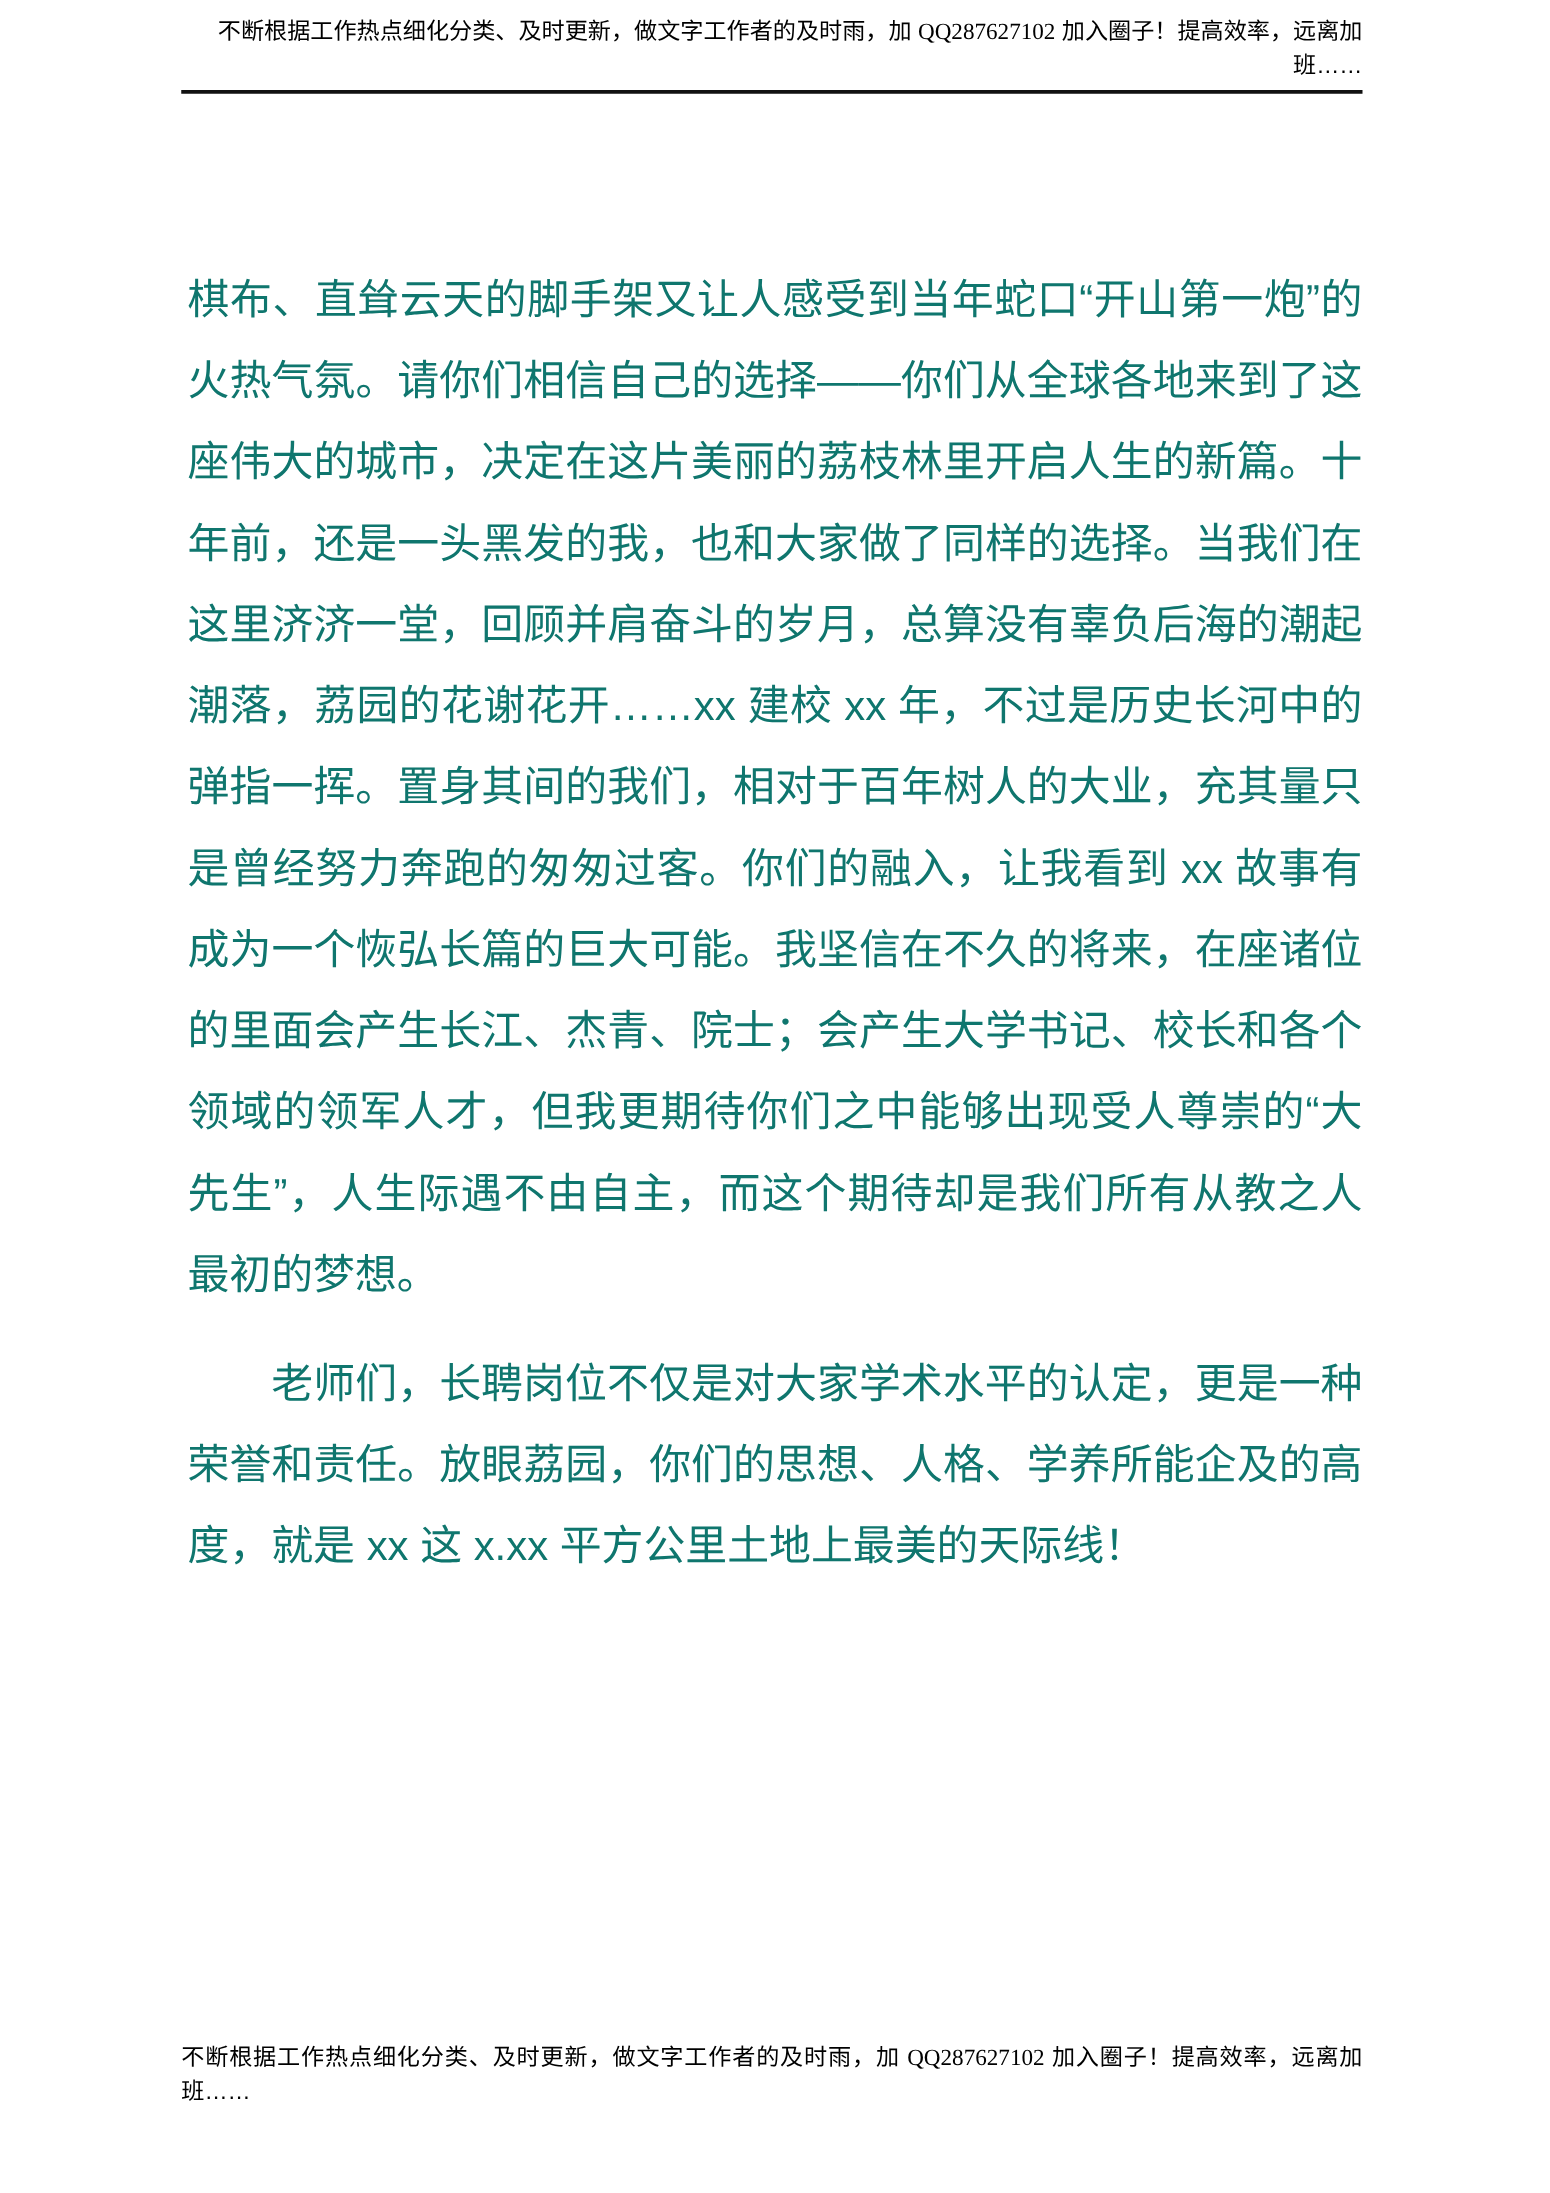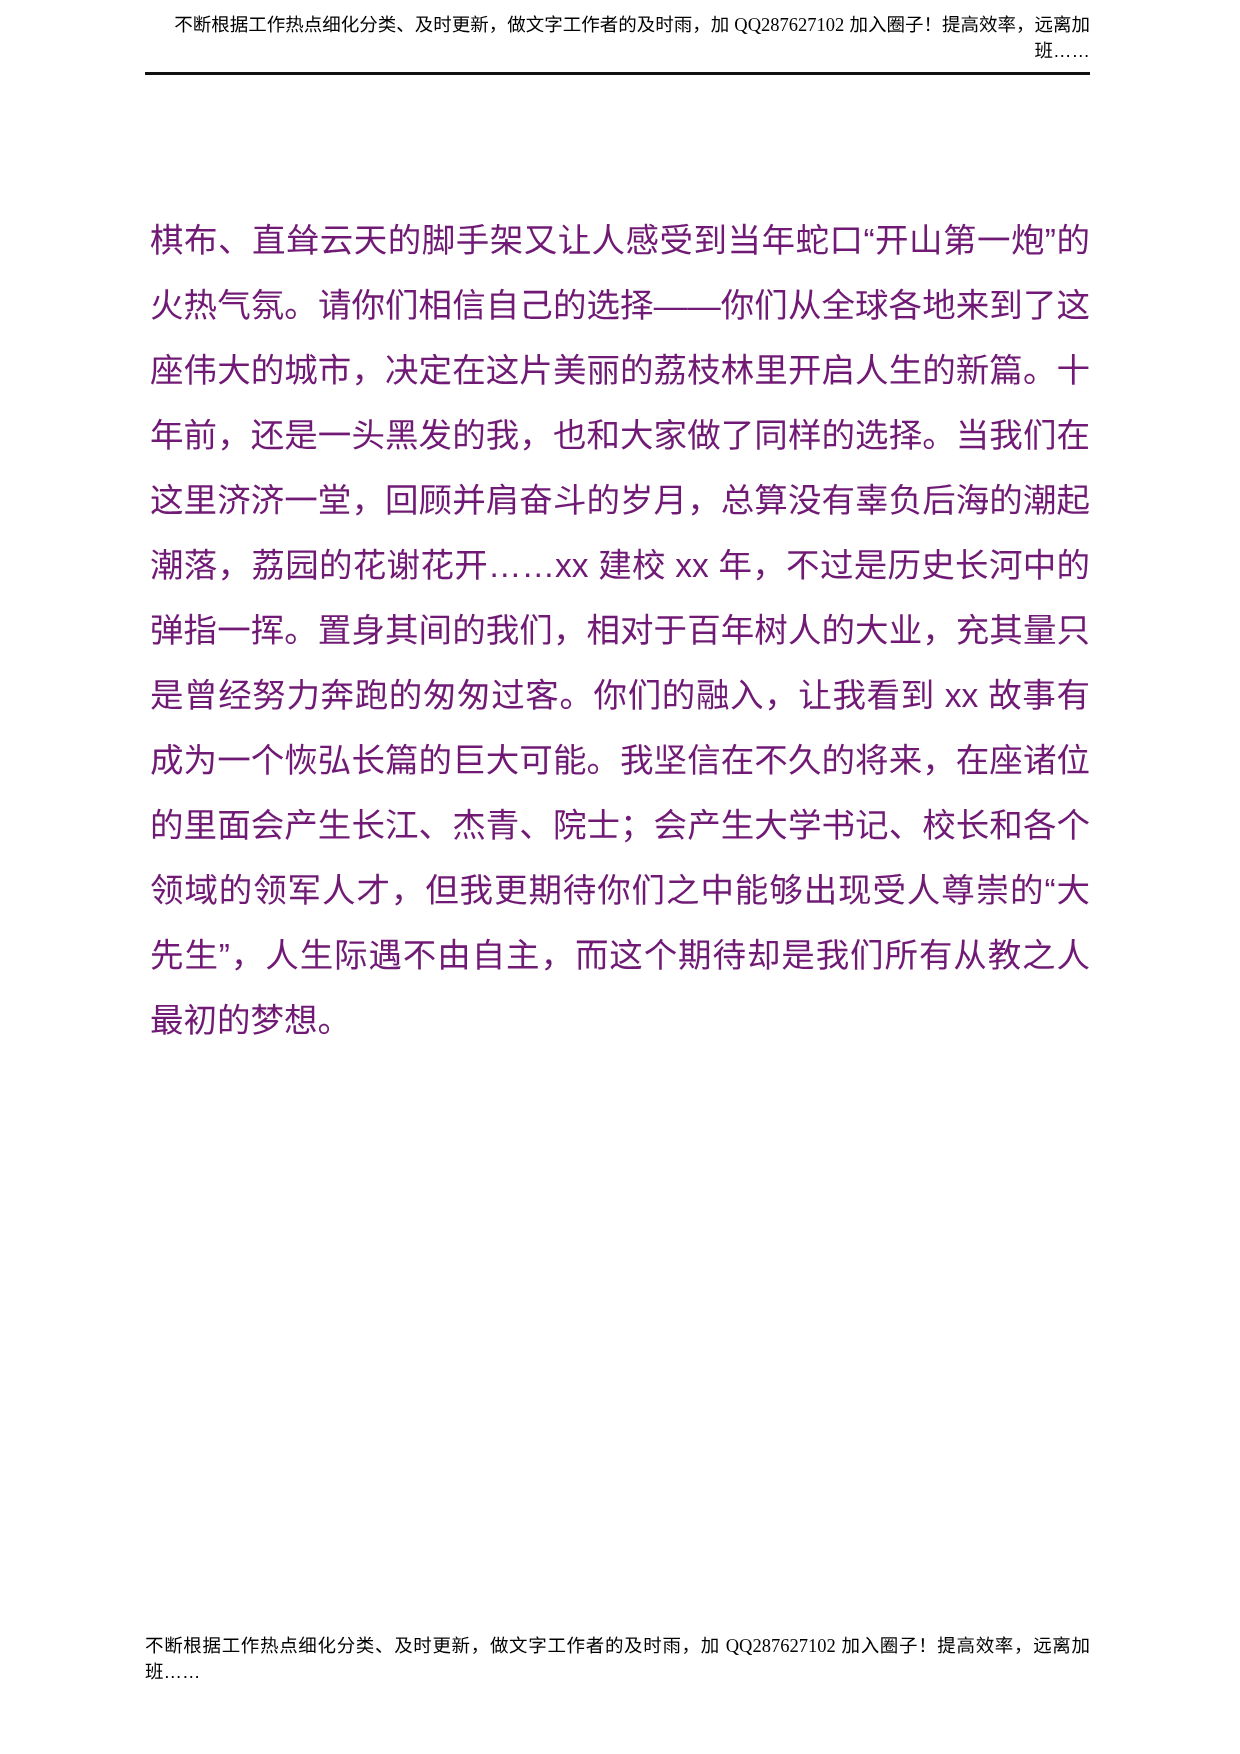--- a/index.html
+++ b/index.html
@@ -35,21 +35,21 @@
     font-family: "Liberation Serif", "DejaVu Serif", serif;
   }
   .doc-body {
     position: absolute;
     left: 150px;
     top: 208px;
     width: 940px;
     font-size: 33.5px;
     line-height: 65px;
     text-align: justify;
-    color: #701a75;
+    color: #0f766e;
   }
   .doc-body p { margin: 0 0 22px 0; }
   .doc-body p.indent { text-indent: 2em; }
   .page-footer {
     position: absolute;
     left: 145px;
     top: 1633px;
     width: 945px;
     font-size: 18.5px;
     line-height: 26px;
@@ -63,19 +63,20 @@
 <div class="page">
 
   <div class="page-header">
     <span>不断根据工作热点细化分类、及时更新，做文字工作者的及时雨，加 </span><span class="latin-serif">QQ287627102</span><span> 加入圈子！提高效率，远离加班……</span>
   </div>
 
   <div class="header-rule"></div>
 
   <div class="doc-body">
     <p>棋布、直耸云天的脚手架又让人感受到当年蛇口“开山第一炮”的火热气氛。请你们相信自己的选择——你们从全球各地来到了这座伟大的城市，决定在这片美丽的荔枝林里开启人生的新篇。十年前，还是一头黑发的我，也和大家做了同样的选择。当我们在这里济济一堂，回顾并肩奋斗的岁月，总算没有辜负后海的潮起潮落，荔园的花谢花开……xx 建校 xx 年，不过是历史长河中的弹指一挥。置身其间的我们，相对于百年树人的大业，充其量只是曾经努力奔跑的匆匆过客。你们的融入，让我看到 xx 故事有成为一个恢弘长篇的巨大可能。我坚信在不久的将来，在座诸位的里面会产生长江、杰青、院士；会产生大学书记、校长和各个领域的领军人才，但我更期待你们之中能够出现受人尊崇的“大先生”，人生际遇不由自主，而这个期待却是我们所有从教之人最初的梦想。</p>
+    <p class="indent">老师们，长聘岗位不仅是对大家学术水平的认定，更是一种荣誉和责任。放眼荔园，你们的思想、人格、学养所能企及的高度，就是 xx 这 x.xx 平方公里土地上最美的天际线！</p>
   </div>
 
   <div class="page-footer">
     <span>不断根据工作热点细化分类、及时更新，做文字工作者的及时雨，加 </span><span class="latin-serif">QQ287627102</span><span> 加入圈子！提高效率，远离加班……</span>
   </div>
 
 </div>
 
 </body></html>

